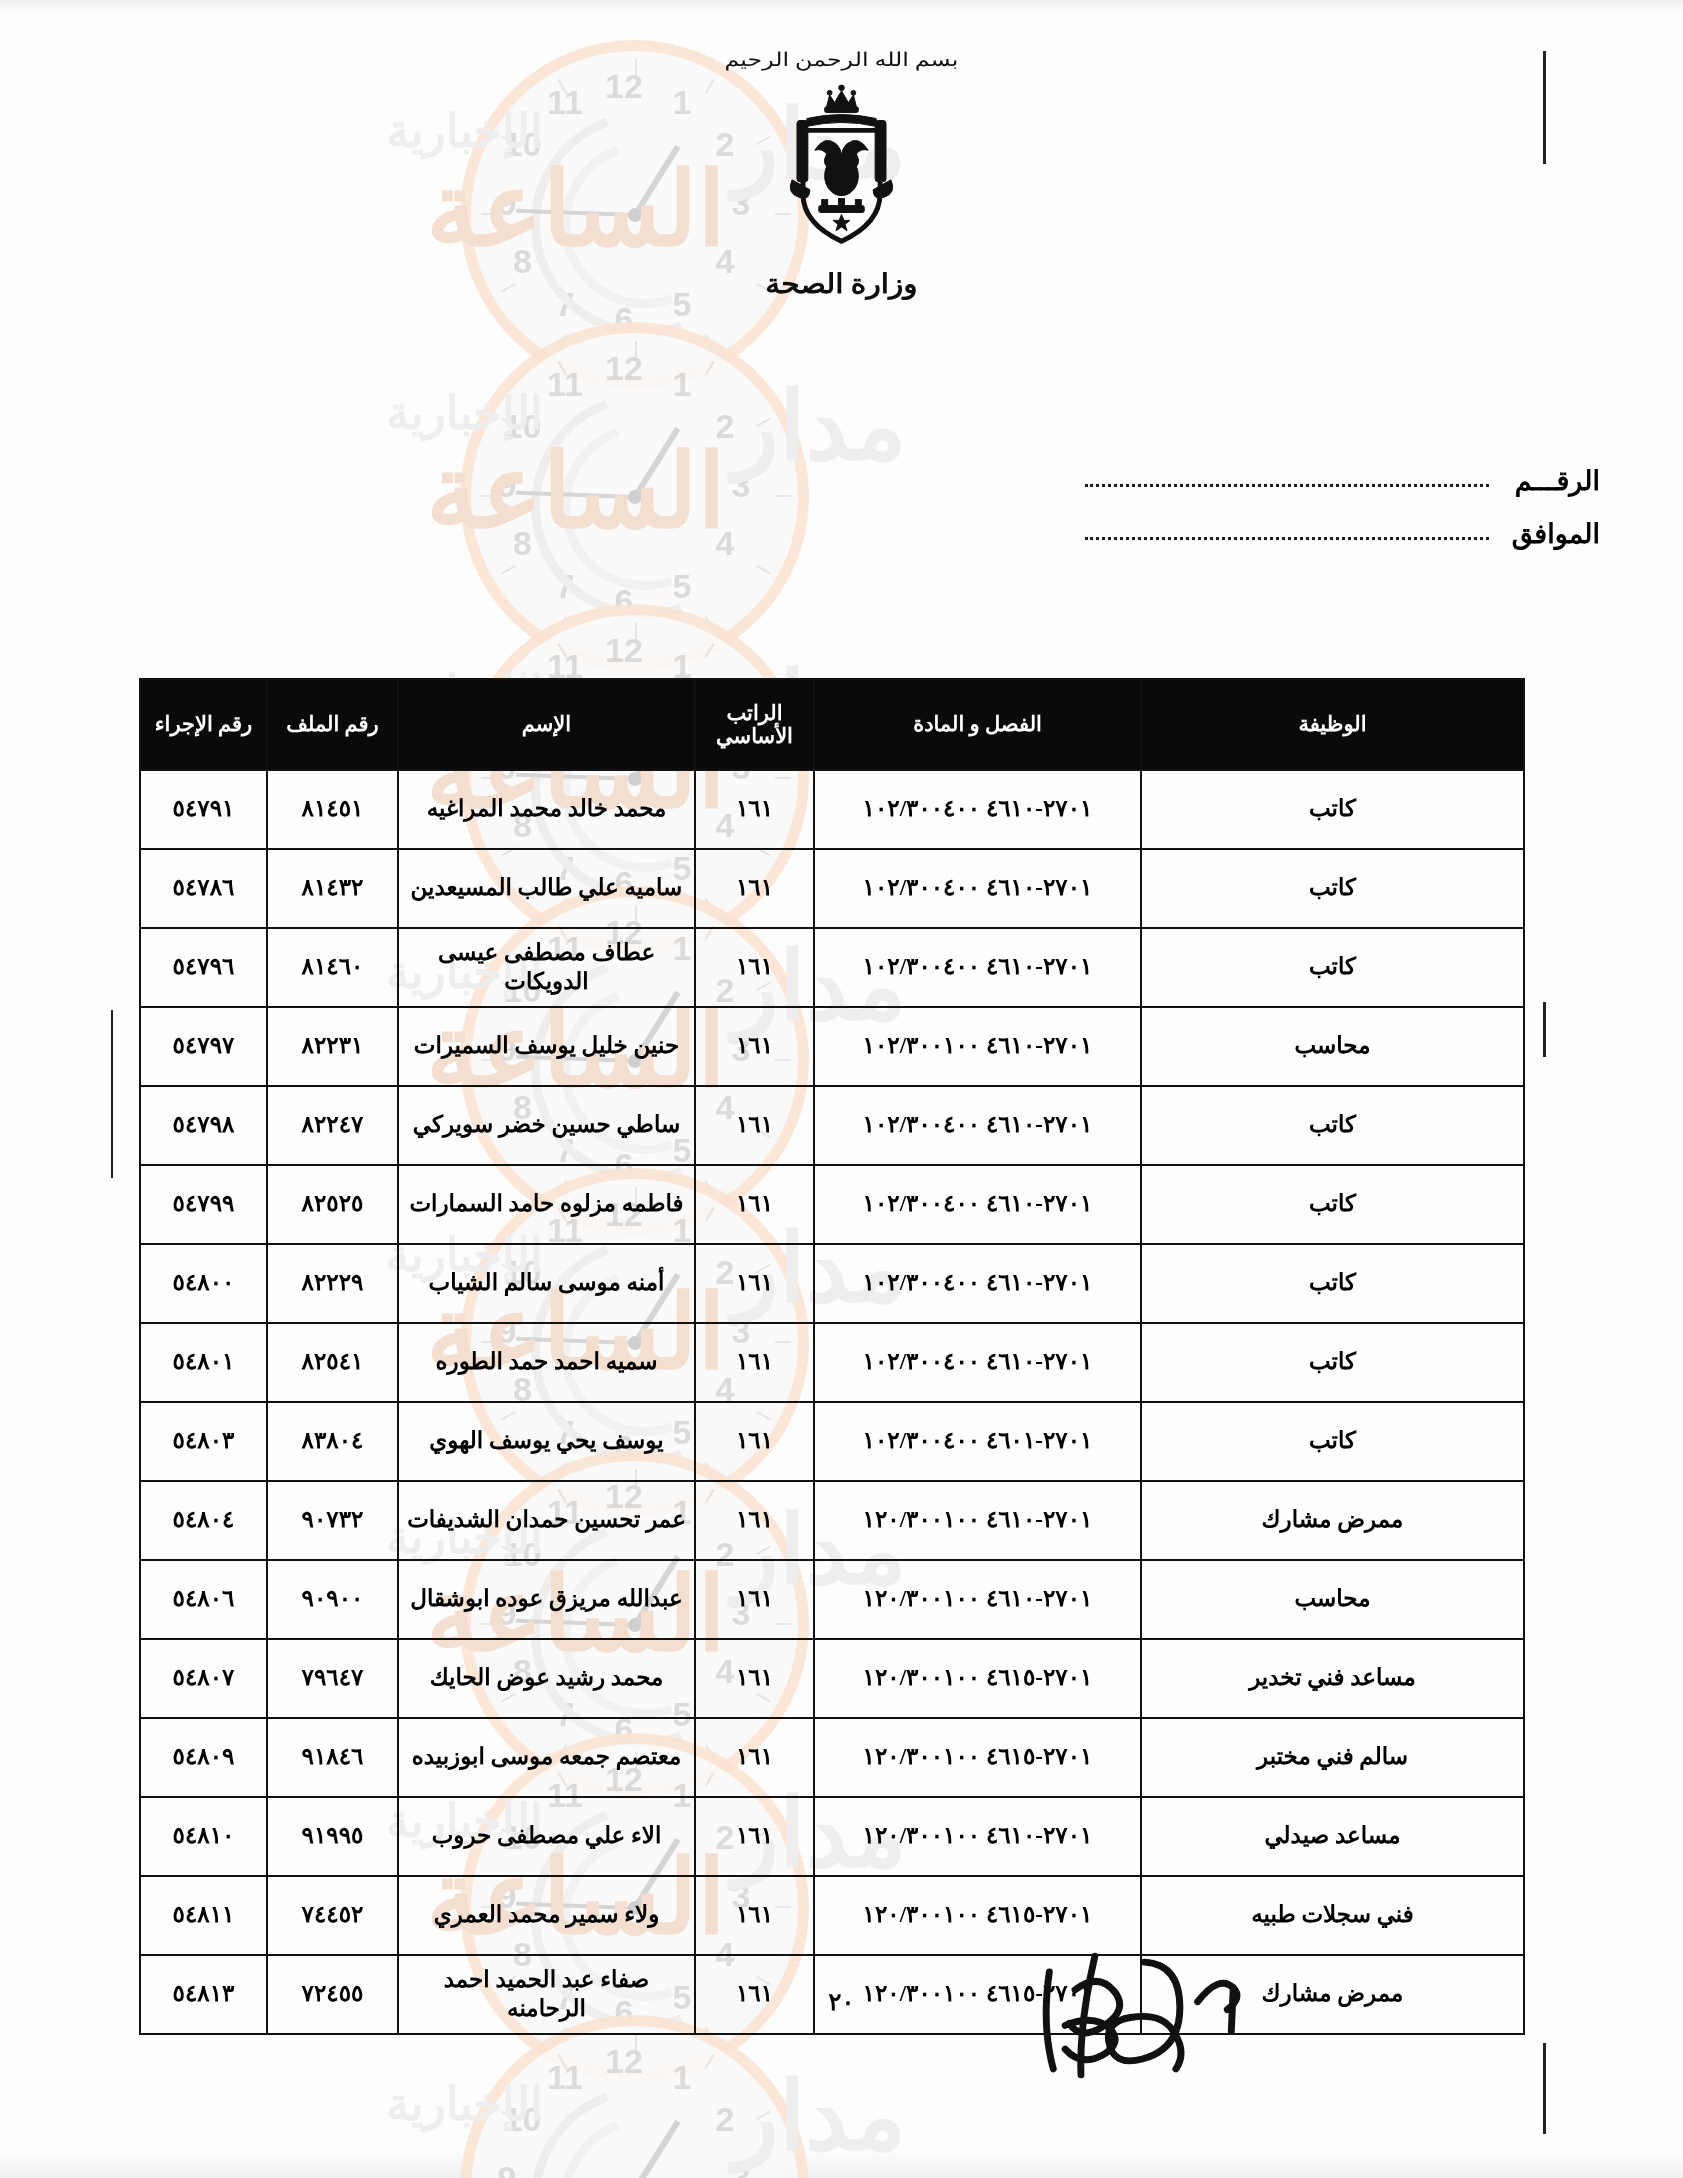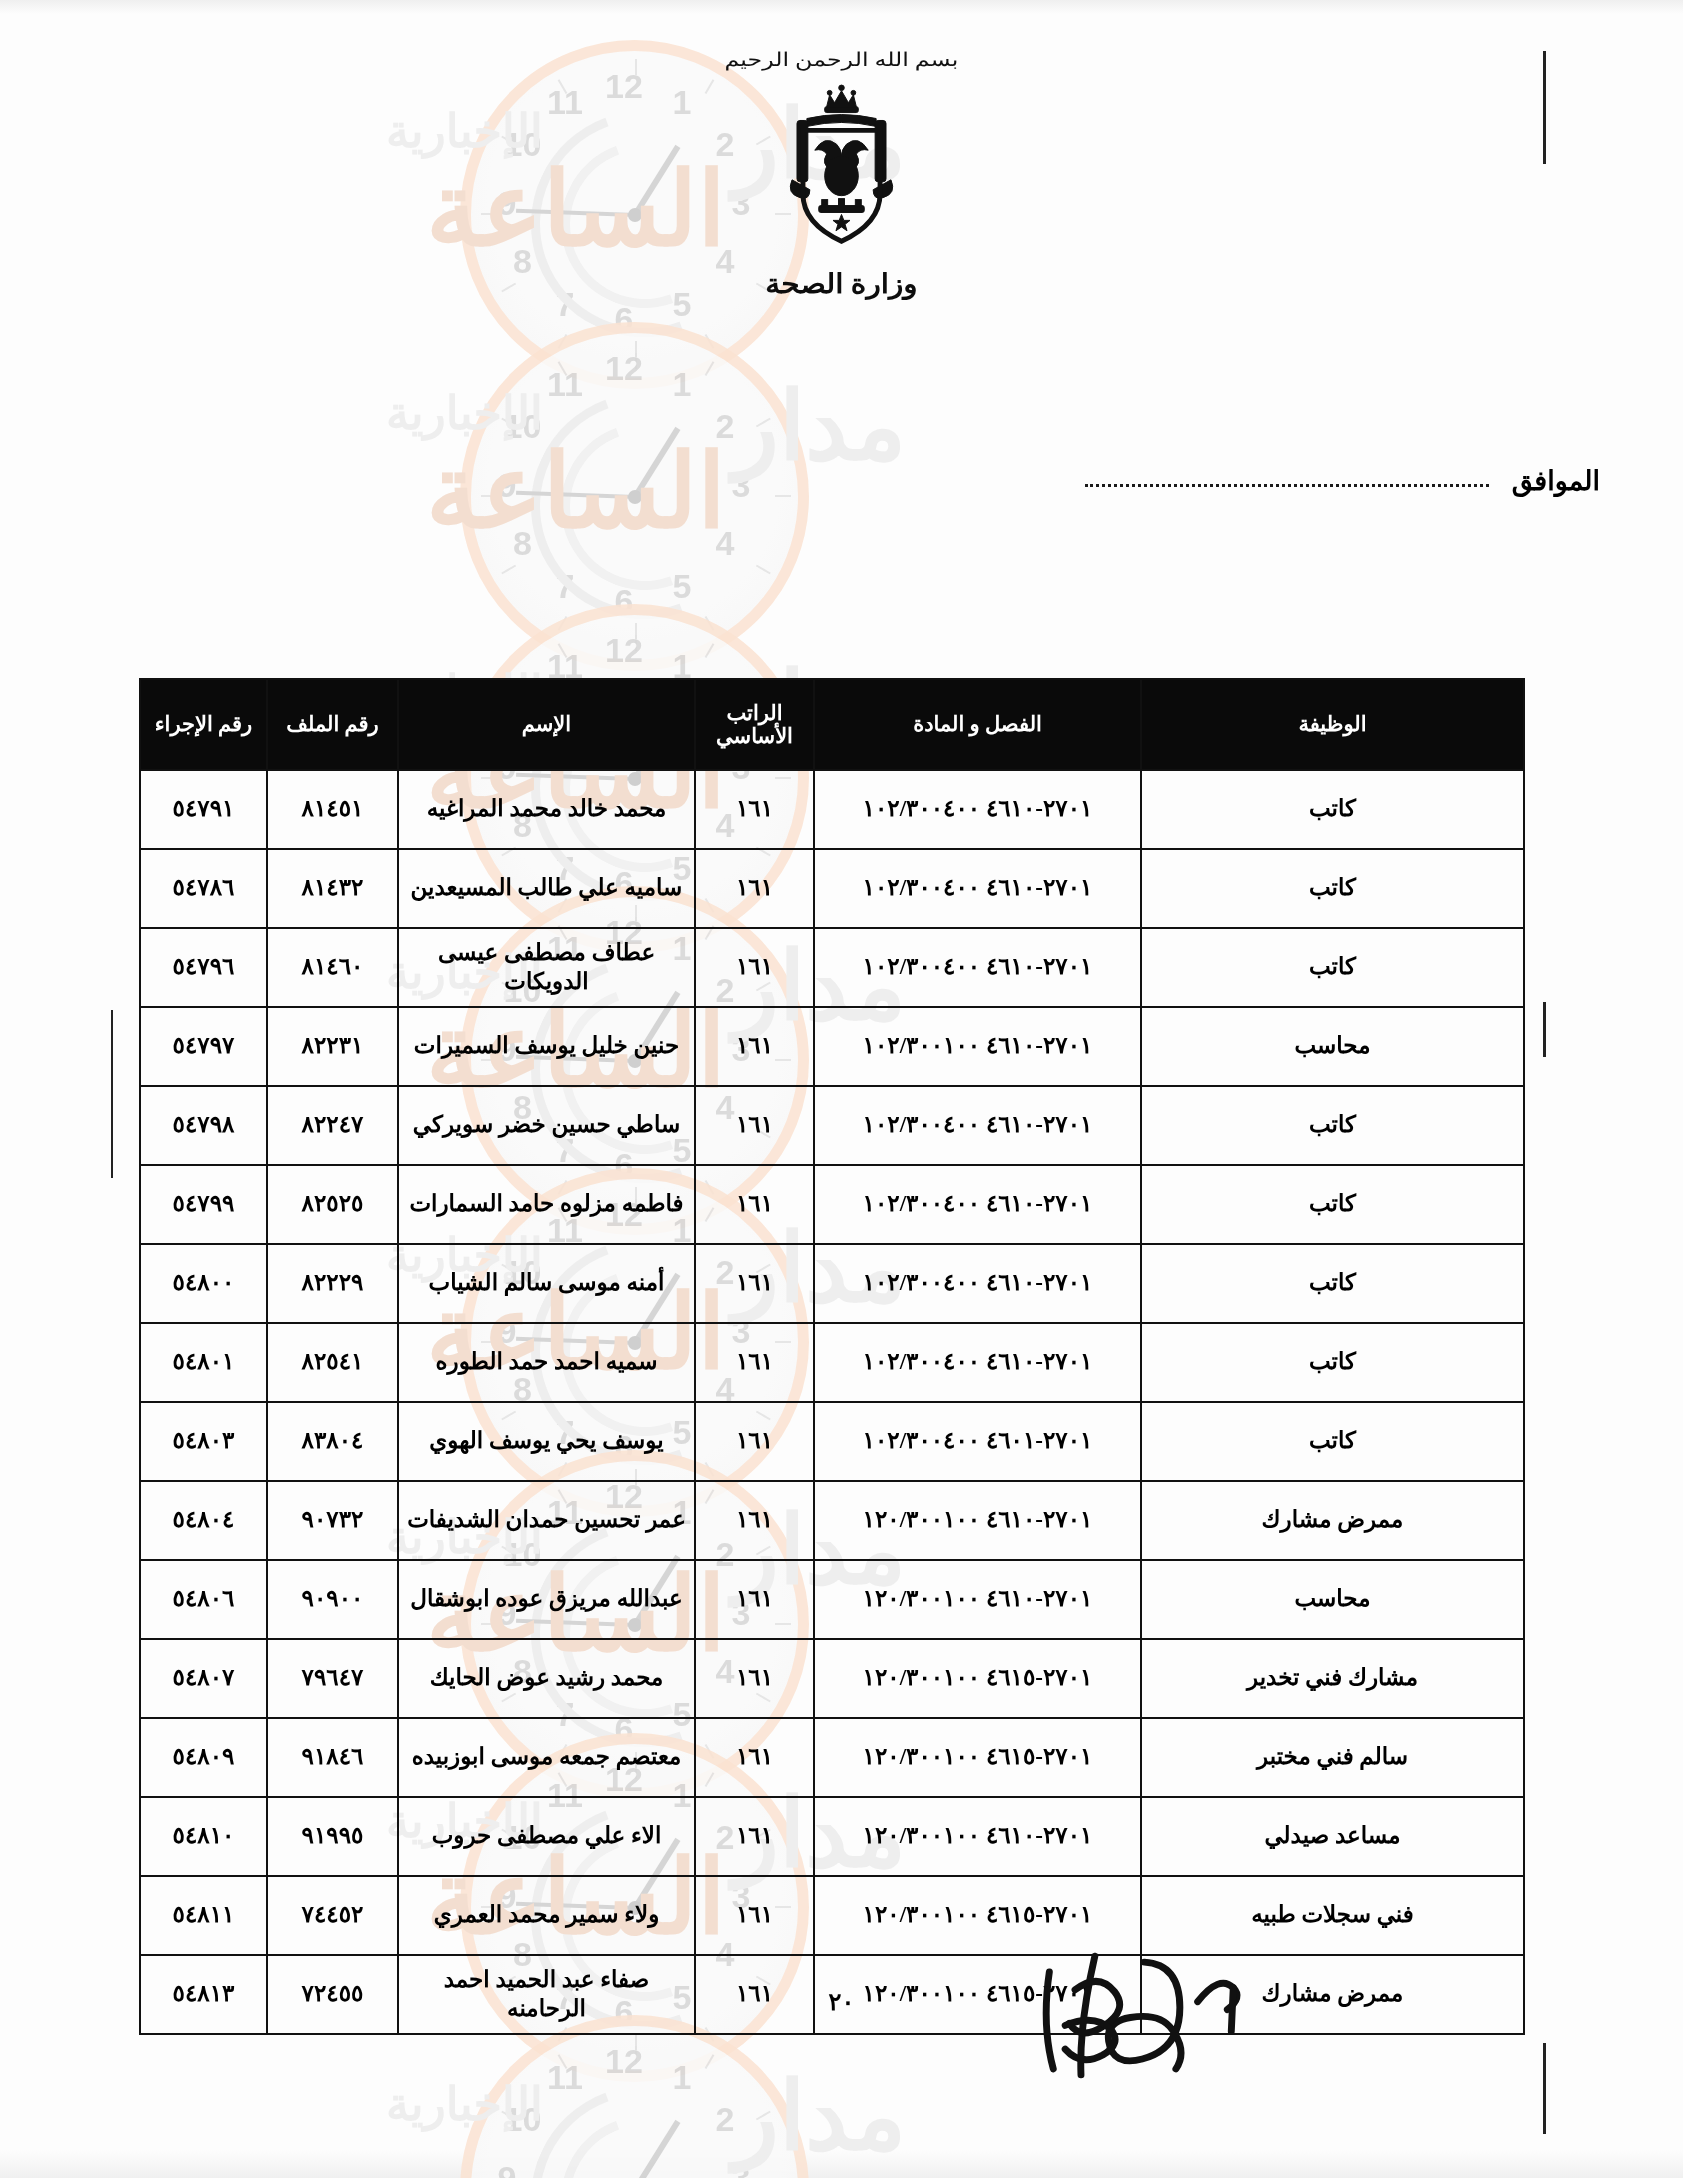--- a/index.html
+++ b/index.html
@@ -465,20 +465,24 @@
   </div>
   <div class="ministry">وزارة الصحة</div>
 </div>
 
 <div class="rule-mark" style="right:137px;top:51px;height:113px;"></div>
 <div class="rule-mark" style="right:137px;top:1002px;height:55px;"></div>
 <div class="rule-mark" style="right:137px;top:2043px;height:91px;"></div>
 <div class="rule-mark" style="left:111px;top:1010px;height:168px;width:2px;"></div>
 
 <div class="meta">
+  <div class="meta-row">
+    <span class="meta-label">الرقـــم</span>
+    <span class="meta-dots"></span>
+  </div>
   <div class="meta-row">
     <span class="meta-label">الموافق</span>
     <span class="meta-dots"></span>
   </div>
 </div>
 
 <div class="tbl-wrap">
   <table class="kashf">
     <colgroup>
       <col class="w-job">
@@ -584,21 +588,21 @@
         </tr>
         <tr>
           <td class="c-job">محاسب</td>
           <td class="c-chapter">٢٧٠١-٤٦١٠ ١٢٠/٣٠٠١٠٠</td>
           <td class="c-salary">١٦١</td>
           <td class="c-name">عبدالله مريزق عوده ابوشقال</td>
           <td class="c-file">٩٠٩٠٠</td>
           <td class="c-proc">٥٤٨٠٦</td>
         </tr>
         <tr>
-          <td class="c-job">مشارك فني تخدير</td>
+          <td class="c-job">مساعد فني تخدير</td>
           <td class="c-chapter">٢٧٠١-٤٦١٥ ١٢٠/٣٠٠١٠٠</td>
           <td class="c-salary">١٦١</td>
           <td class="c-name">محمد رشيد عوض الحايك</td>
           <td class="c-file">٧٩٦٤٧</td>
           <td class="c-proc">٥٤٨٠٧</td>
         </tr>
         <tr>
           <td class="c-job">سالم فني مختبر</td>
           <td class="c-chapter">٢٧٠١-٤٦١٥ ١٢٠/٣٠٠١٠٠</td>
           <td class="c-salary">١٦١</td>

